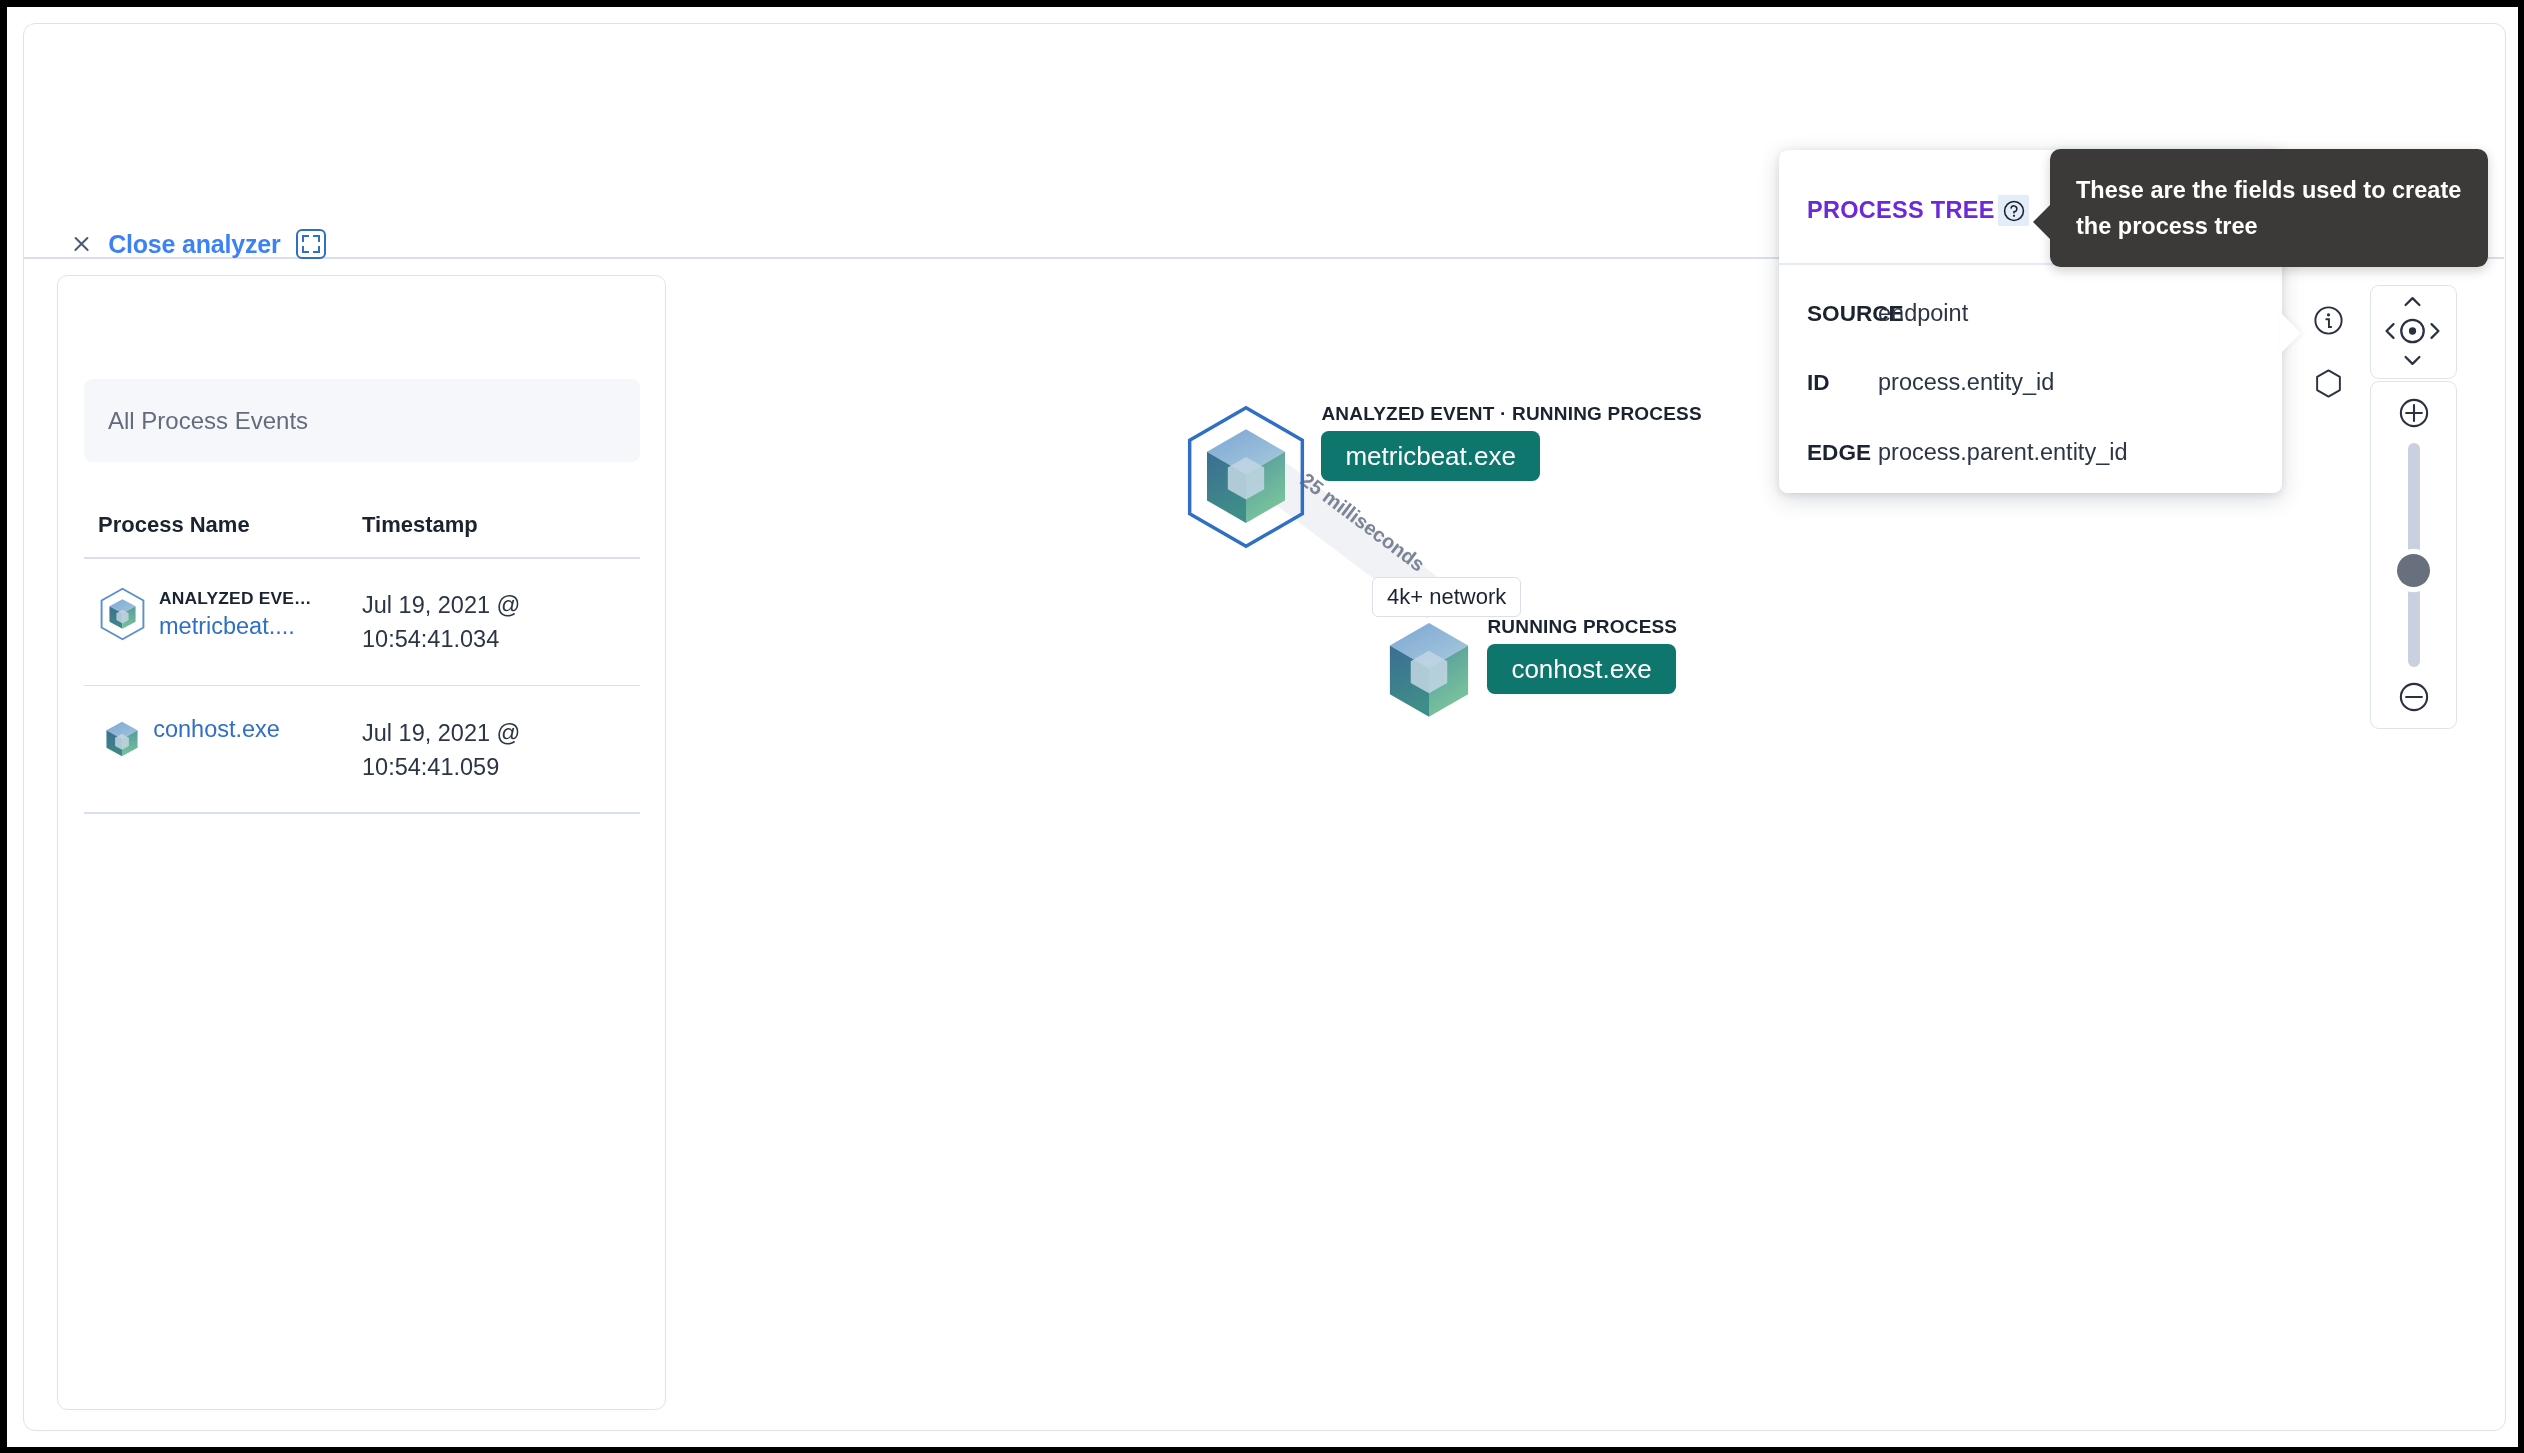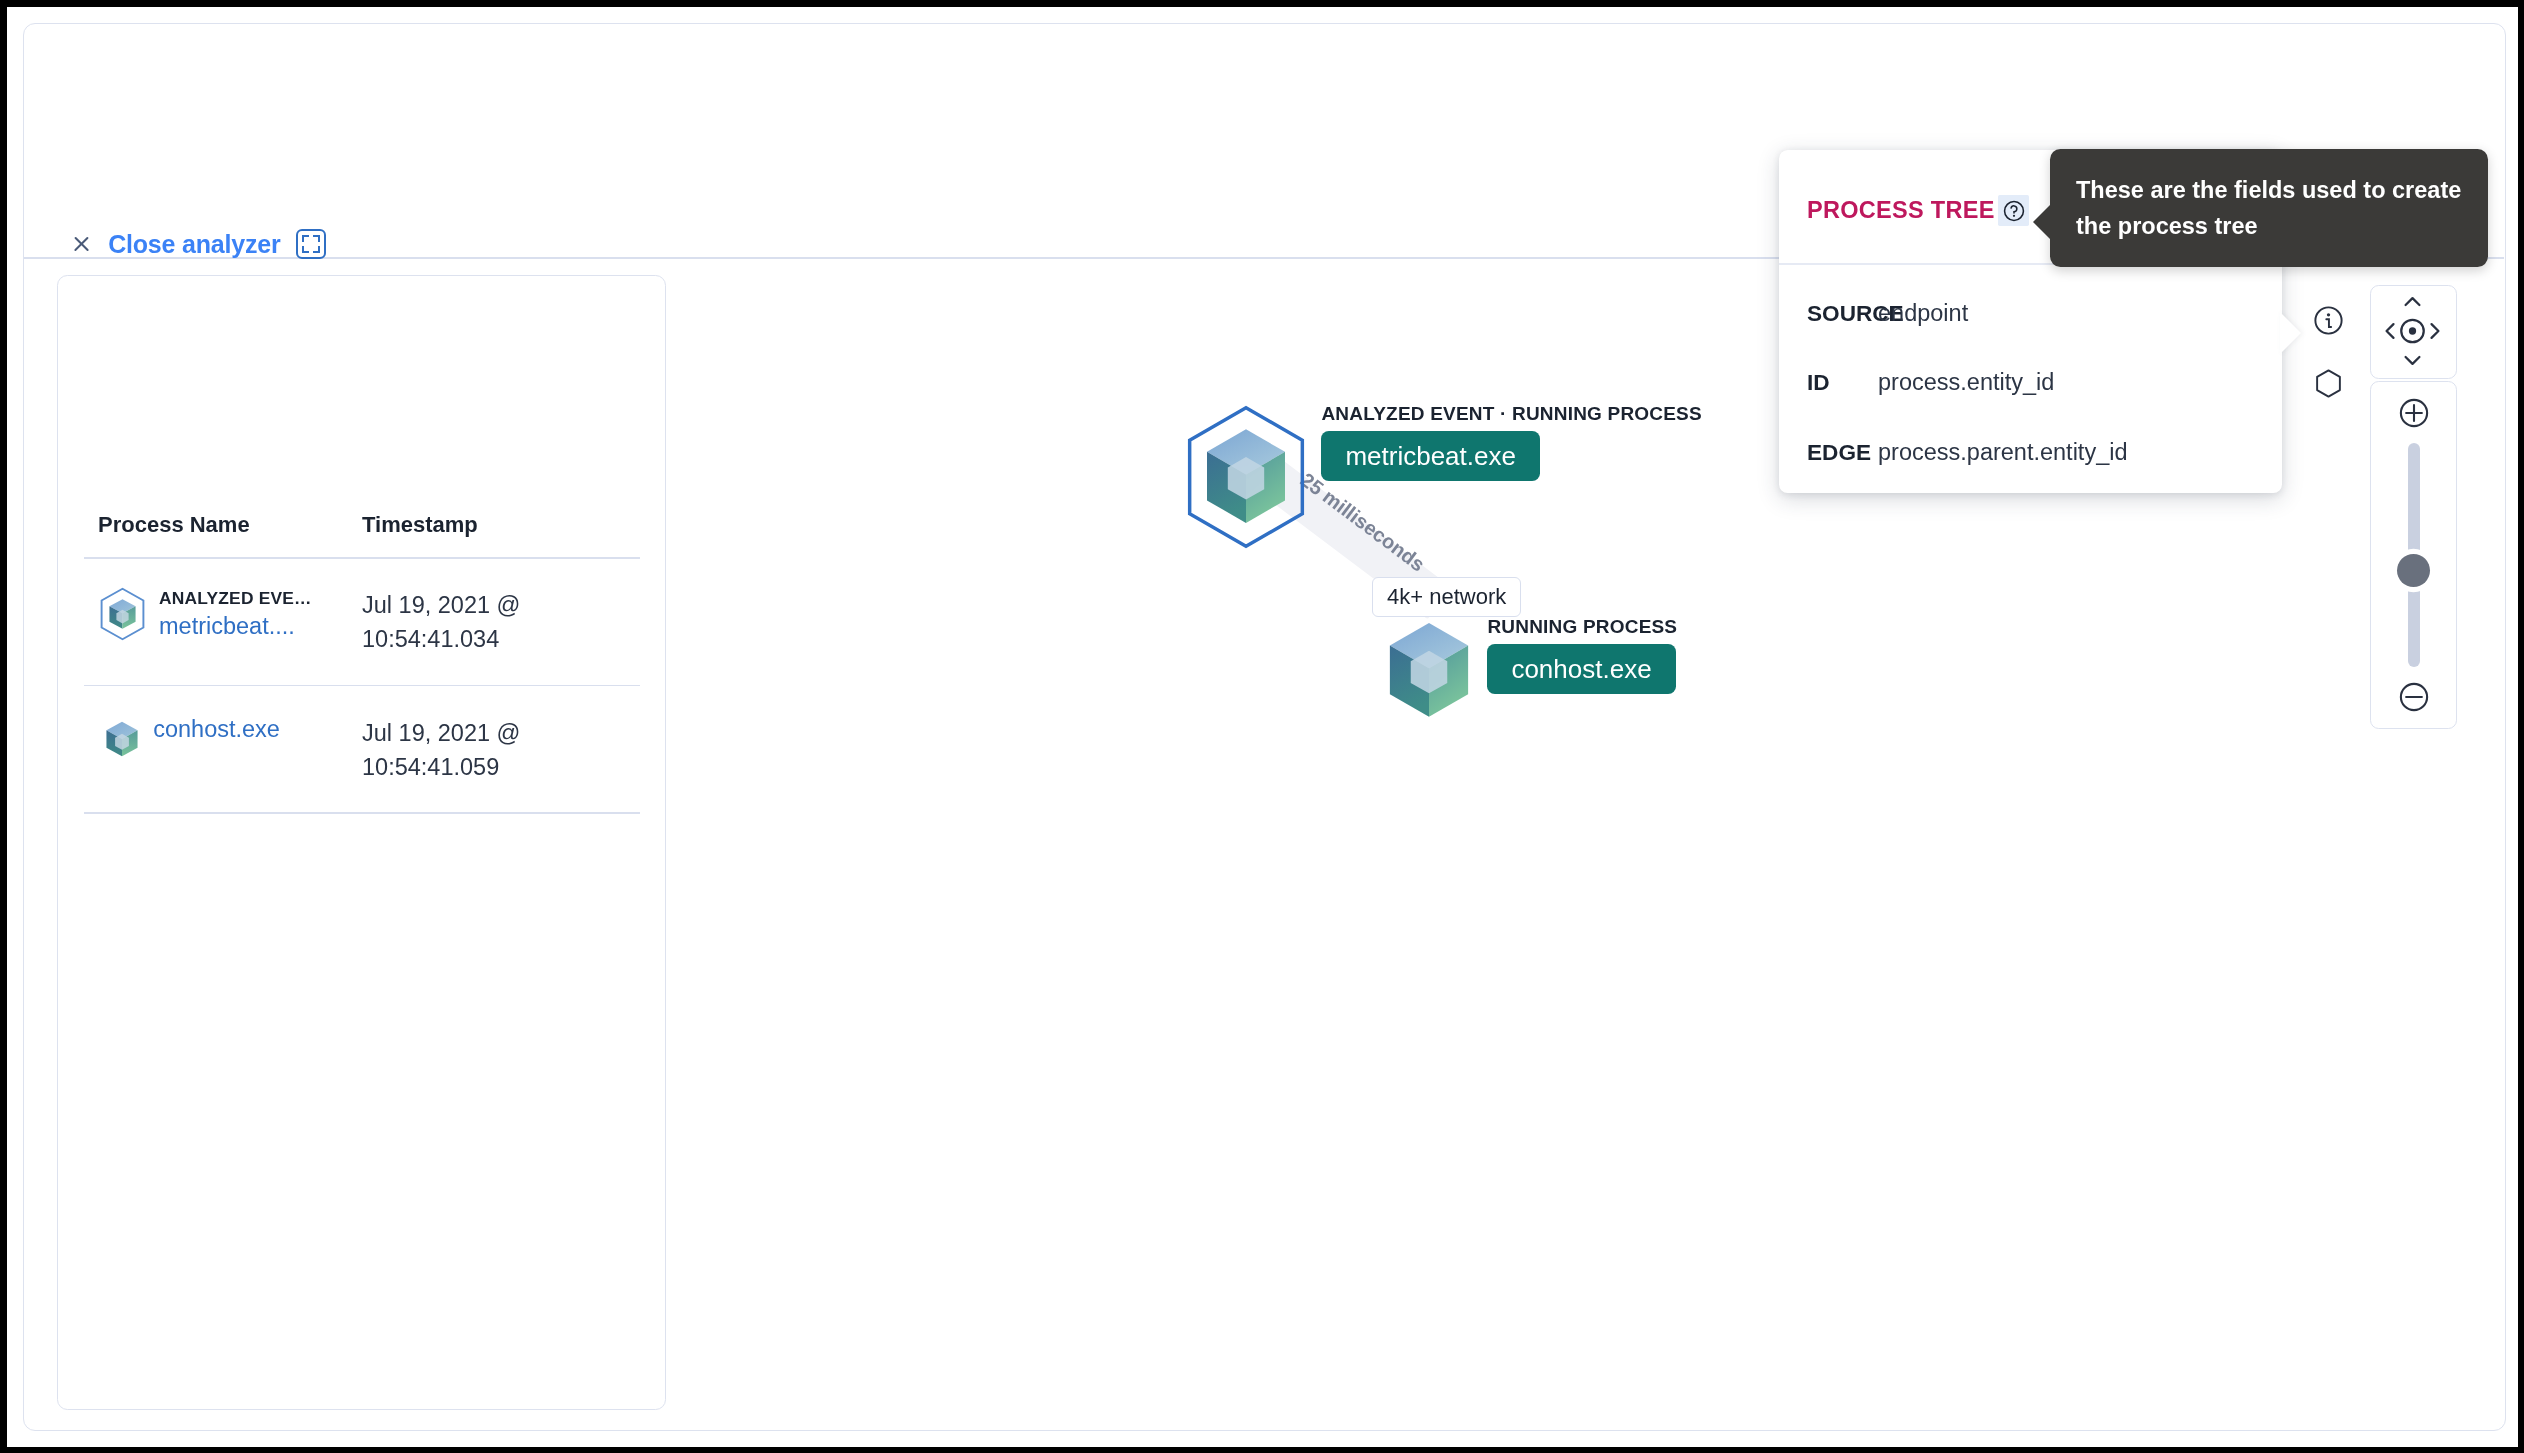--- a/index.html
+++ b/index.html
@@ -327,21 +327,21 @@
   #pop-title {
     position: absolute;
     left: 28px; top: 45px;
     display: flex;
     align-items: center;
     gap: 3.5px;
   }
   #pop-title .t {
     font-size: 23.5px;
     font-weight: 700;
-    color: #be185d;
+    color: #6d28d9;
     letter-spacing: 0.3px;
   }
   #help-icon {
     width: 31px; height: 31px;
     background: #e3ecf9;
     display: flex; align-items: center; justify-content: center;
     cursor: pointer;
     border-radius: 1.7px;
   }
   #pop-rule {
@@ -411,20 +411,23 @@
       <div id="expand-btn">
         <i class="tl"></i>
           <i class="tr"></i>
           <i class="bl"></i>
           <i class="br"></i>
       </div>
     </div>
 
     <div id="sidebar">
 
+      <div id="search-box">
+        <span class="ph">All Process Events</span>
+      </div>
 
       <div id="tbl">
         <div class="thead">
           <div class="c1">Process Name</div>
           <div class="c2">Timestamp</div>
         </div>
         <div class="hr"></div>
 
         <div class="trow">
           <div class="c1">

